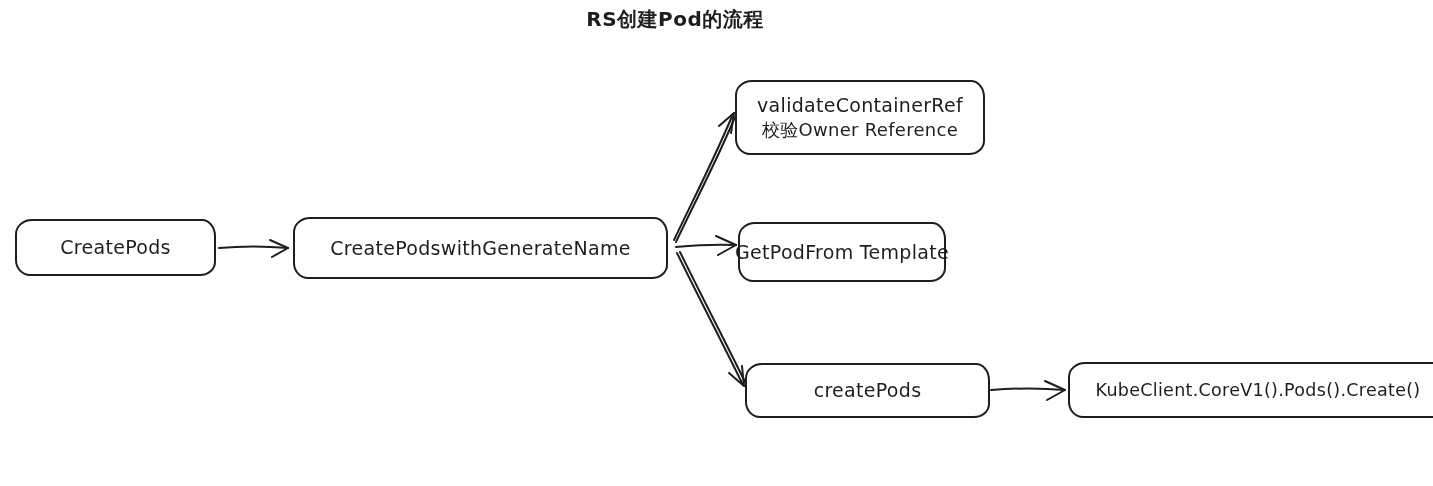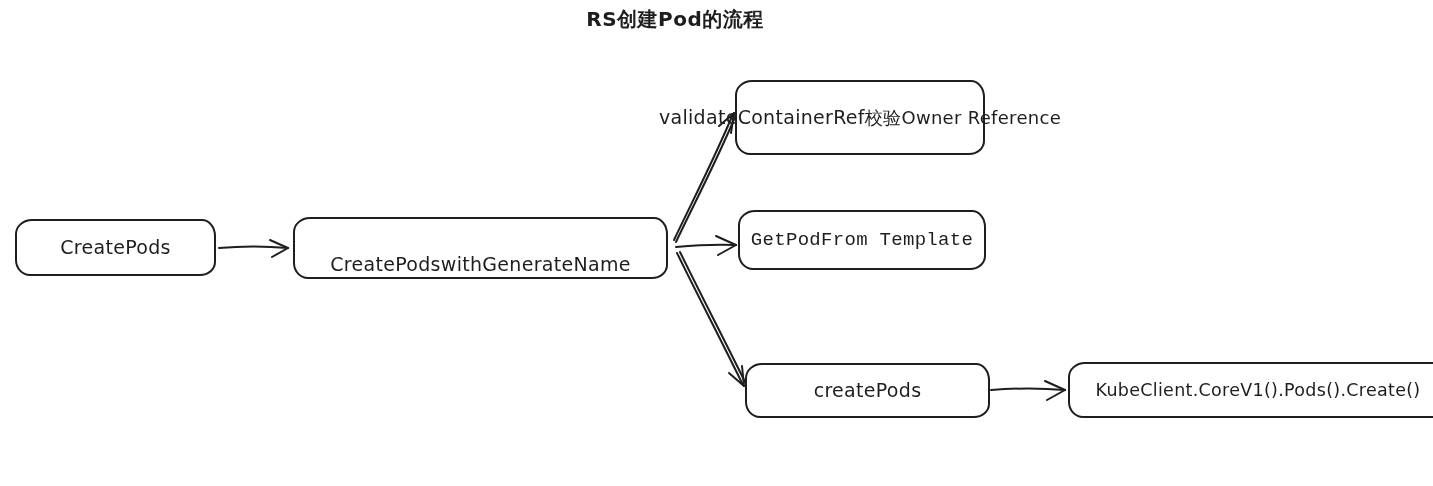--- a/index.html
+++ b/index.html
@@ -36,38 +36,38 @@
   .arrows path{
     fill:none;
     stroke:currentColor;
     stroke-width:2;
     stroke-linecap:round;
     stroke-linejoin:round;
   }
   .node{
     position:absolute;
     display:flex;
-    flex-direction:row;
+    flex-direction:column;
     align-items:center;
     justify-content:center;
     border:2.5px solid var(--stroke);
     background:var(--bg);
     text-align:center;
     line-height:1.3;
     white-space:nowrap;
   }
   
   .node{border-radius:17px 14px 16px 15px / 15px 17px 14px 16px;}
   .node .line{display:block; font-size:19px; font-weight:500; letter-spacing:0.3px;}
   .node .line.cjk{font-size:18px;text-align:center;}
 
   .node-create-pods            {left:15px;   top:219px; width:201px; height:57px;}
-  .node-create-pods-gen-name   {left:293px;  top:217px; width:375px; height:62px;align-items:flex-end;}
+  .node-create-pods-gen-name   {left:293px;  top:217px; width:375px; height:62px;}
   .node-validate-container-ref {left:735px;  top:80px;  width:250px; height:75px;}
-  .node-get-pod-from-template  {left:738px;  top:210px; width:248px; height:60px;font-family:Liberation Mono, monospace;}
+  .node-get-pod-from-template  {left:738px;  top:222px; width:208px; height:60px;}
   .node-create-pods-api        {left:745px;  top:363px; width:245px; height:55px;}
   .node-kube-client            {left:1068px; top:362px; width:380px; height:56px;}
   .node-kube-client .line      {font-size:17.5px;}
 </style>
 </head>
 <body>
 
 <div class="canvas">
 
   <div class="title">RS创建Pod的流程</div>

